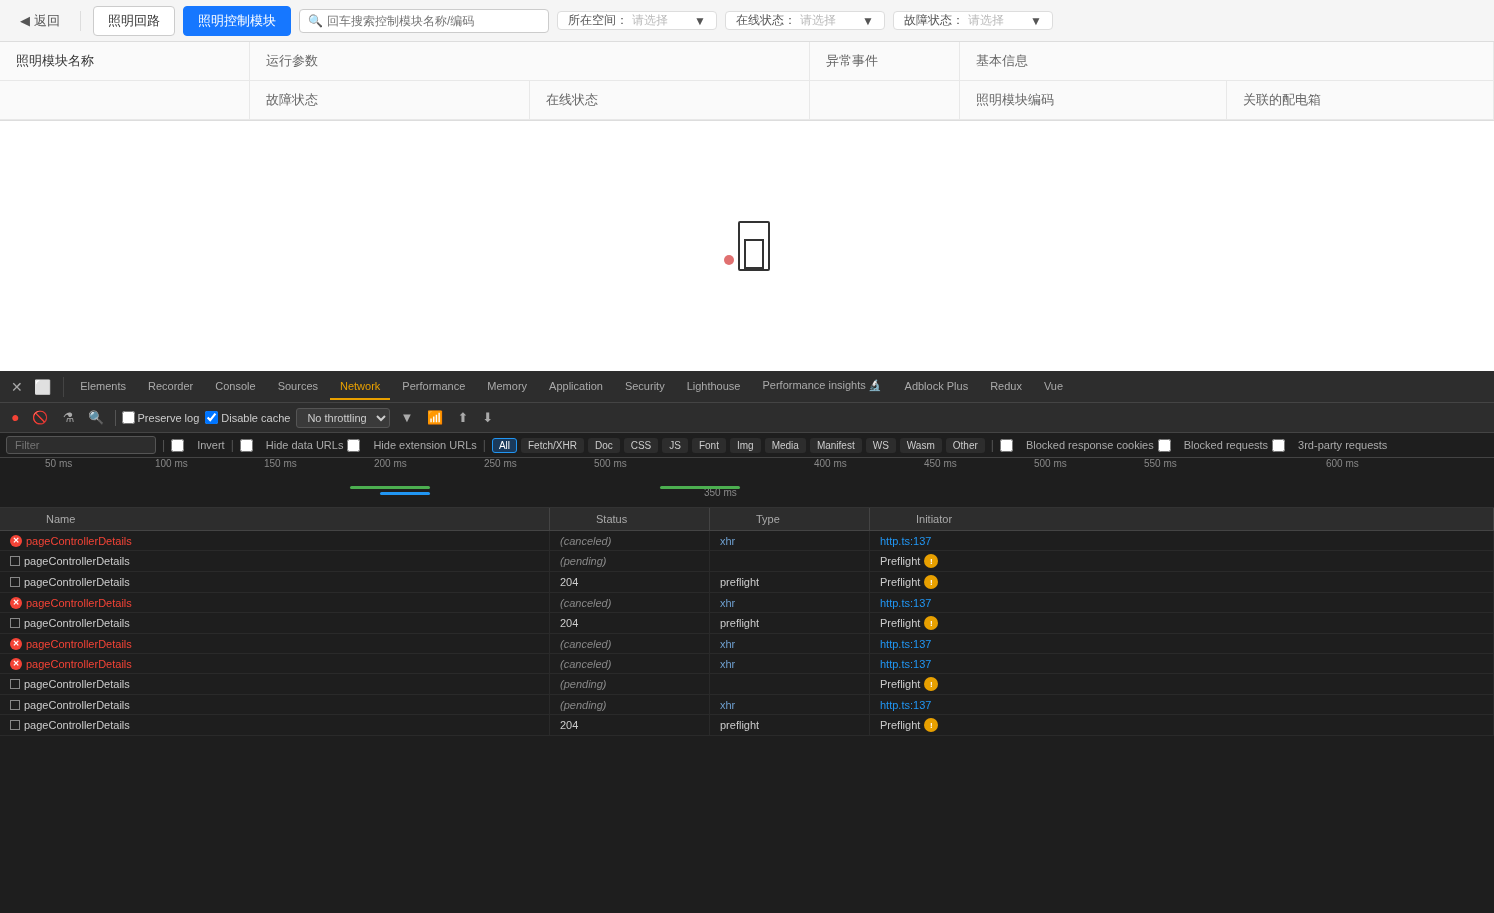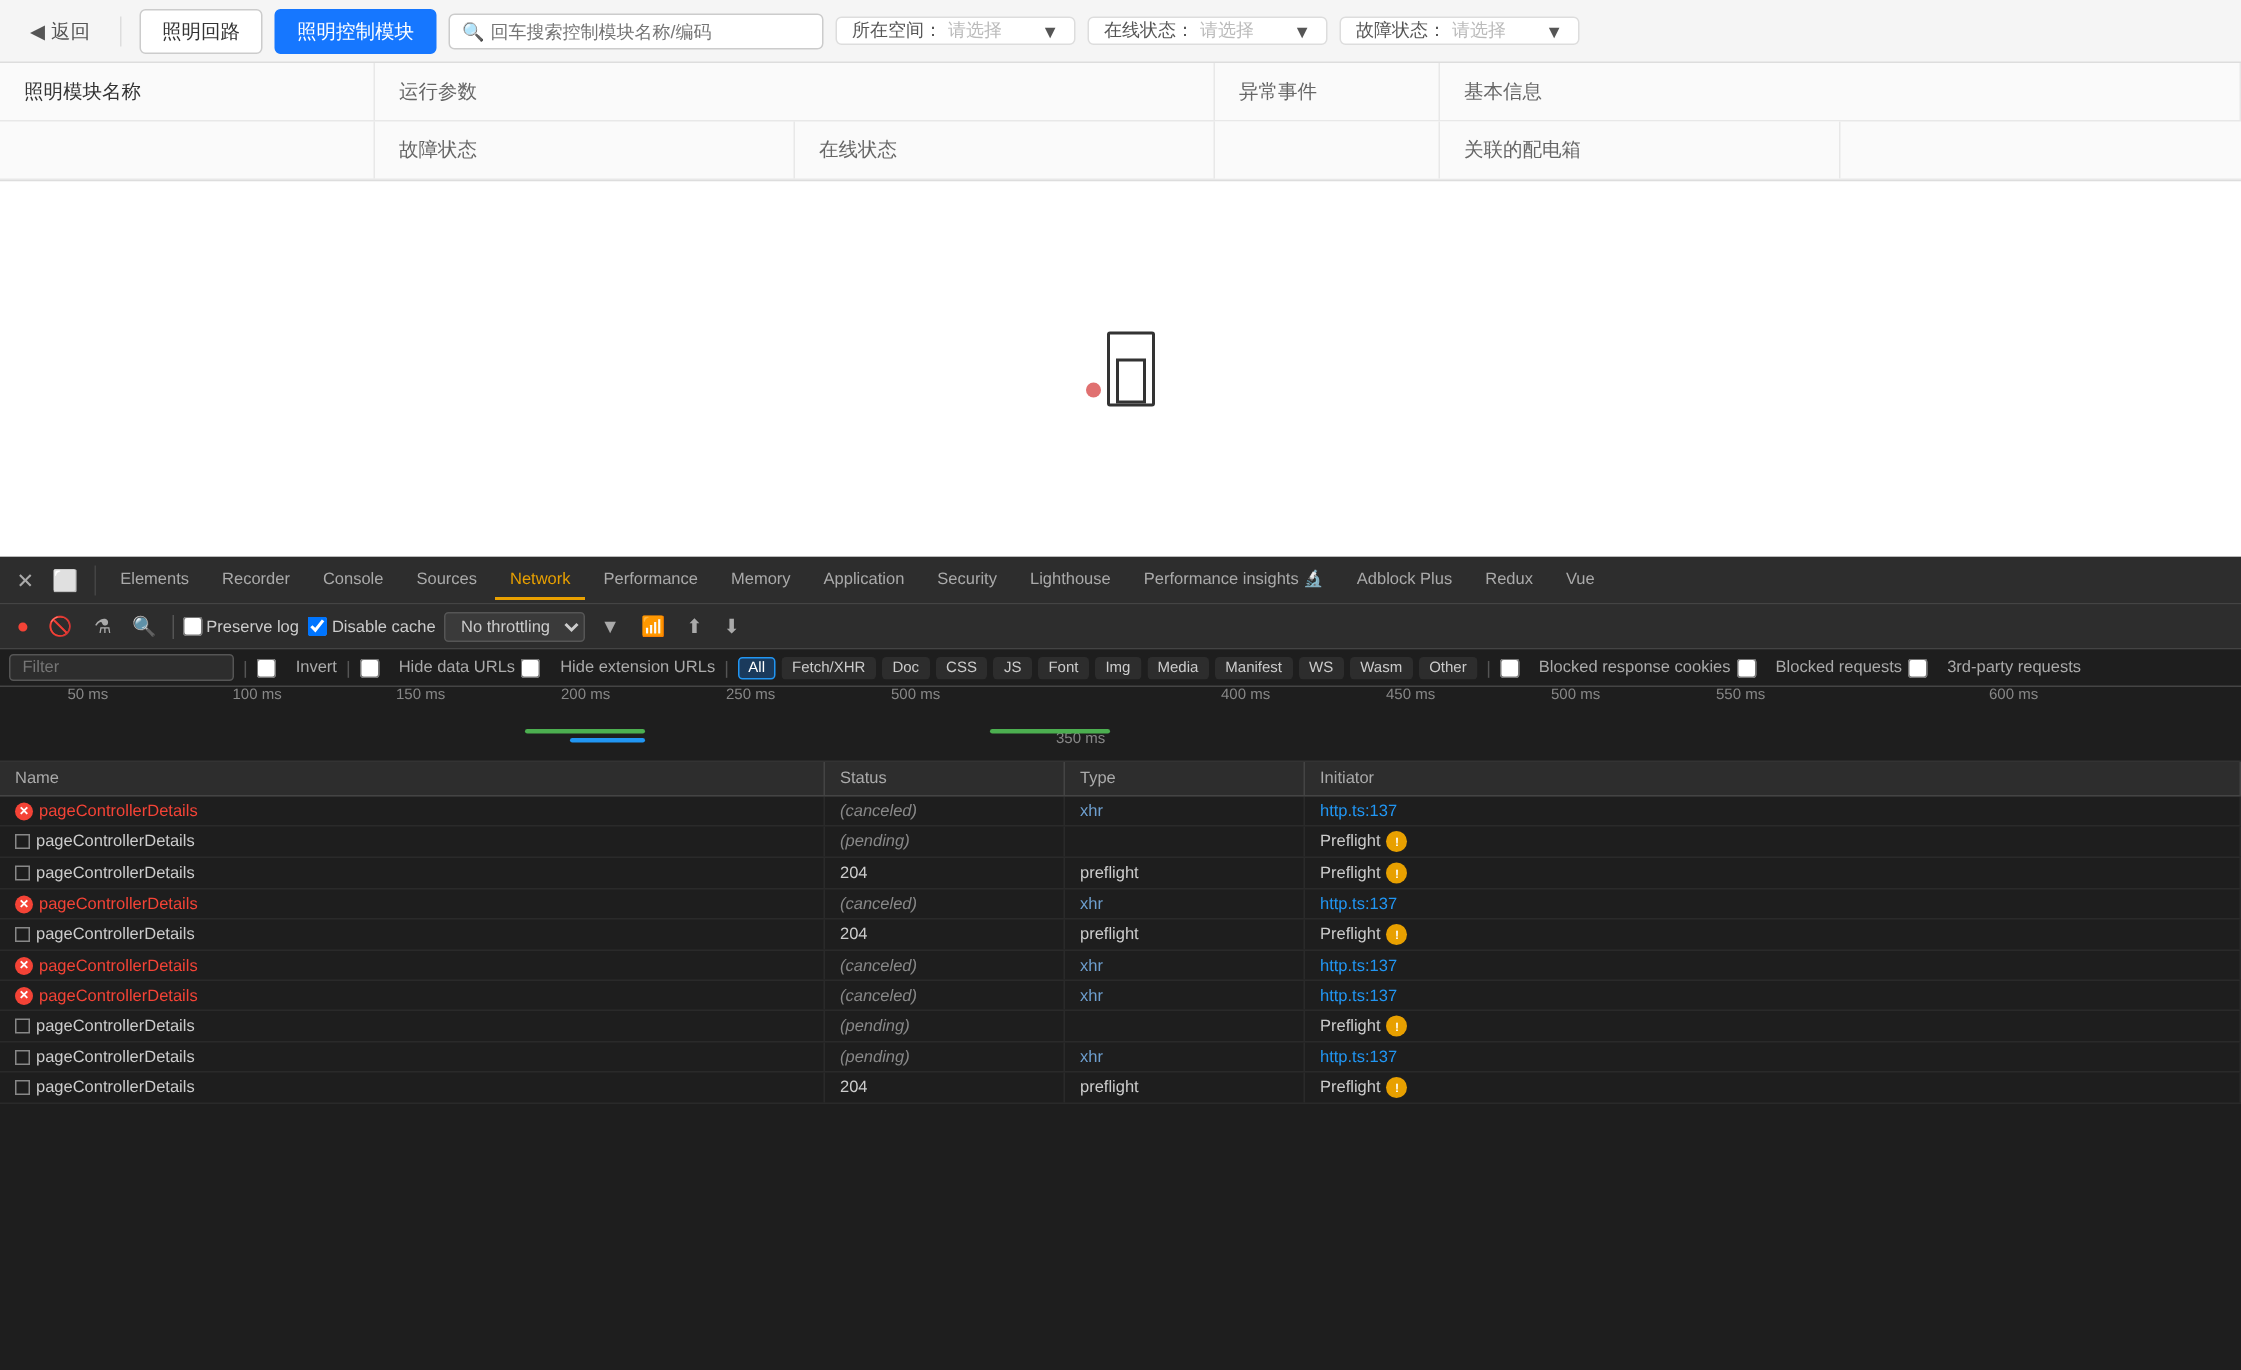--- a/index.html
+++ b/index.html
@@ -177,20 +177,21 @@
     .net-table-header {
       display: grid;
       grid-template-columns: 550px 160px 160px 1fr;
       background: #2d2d2d;
       border-bottom: 1px solid #444;
       position: sticky; top: 0; z-index: 1;
     }
     .nth-cell {
       padding: 5px 10px; font-size: 11px; color: #aaa;
       border-right: 1px solid #444;
+      margin-left: 36px;
     }
     .net-row {
       display: grid;
       grid-template-columns: 550px 160px 160px 1fr;
       border-bottom: 1px solid #2a2a2a;
       min-height: 20px;
     }
     .net-row.error { }
     .nd-cell {
       padding: 3px 10px; font-size: 11px; color: #ccc;
@@ -285,20 +286,21 @@
       <div class="td-cell" style="border-right:1px solid #e8e8e8;color:#666;background:#fafafa;">异常事件</div>
       <div class="td-cell" style="color:#666;background:#fafafa;">基本信息</div>
     </div>
 
     <div style="display:grid;grid-template-columns:250px 280px 280px 150px 1fr;border-bottom:1px solid #e8e8e8;">
       <div class="td-cell" style="border-right:1px solid #e8e8e8;"></div>
       <div class="td-cell" style="border-right:1px solid #e8e8e8;color:#666;">故障状态</div>
       <div class="td-cell" style="border-right:1px solid #e8e8e8;color:#666;">在线状态</div>
       <div class="td-cell" style="border-right:1px solid #e8e8e8;color:#666;background:#fafafa;"></div>
       <div style="display:grid;grid-template-columns:1fr 1fr;width:100%;">
+        <div class="td-cell" style="border-right:1px solid #e8e8e8;color:#666;background:#fafafa;">照明模块编码</div>
         <div class="td-cell" style="color:#666;background:#fafafa;">关联的配电箱</div>
       </div>
     </div>
   </div>
 
   <div class="main-content">
     <div class="loading-visual">
       <div class="load-circle"></div>
       <div class="load-rect-outer">
         <div class="load-rect-inner"></div>

